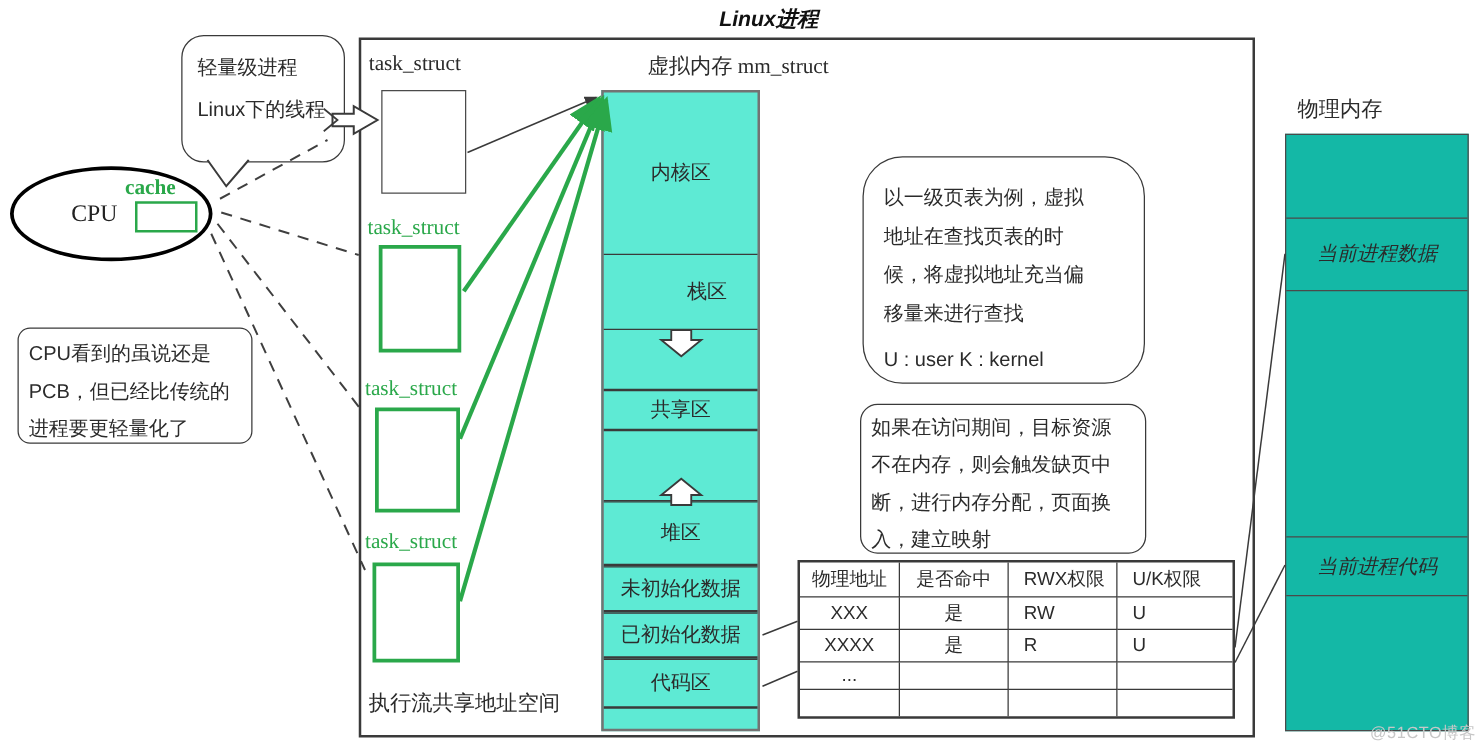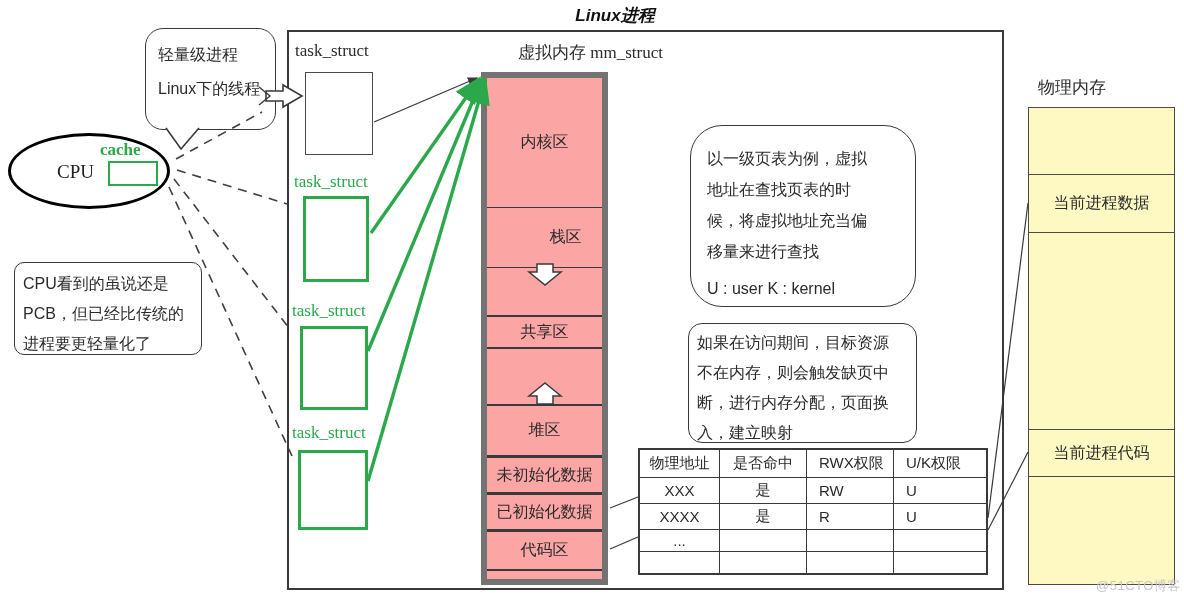--- a/index.html
+++ b/index.html
@@ -8,26 +8,26 @@
   .abs{position:absolute;box-sizing:border-box;}
   .title{font-size:17px;font-weight:bold;font-style:italic;color:#111;text-align:center;}
   .lbl{font-size:16px;color:#2b2b2b;white-space:nowrap;font-family:Liberation Serif, serif;}
   .lbl-lg{font-size:17px;}
   .green-text{color:#2aa84a;}
   .main-box{border:2px solid #3a3a3a;background:transparent;}
   .plain-box{border:1.6px solid #4a4a4a;background:#fff;}
   .green-box{border:3px solid #2aa84a;background:#fff;}
   .bubble{border:1.6px solid #3a3a3a;border-radius:18px;background:#fff;color:#2b2b2b;font-size:16px;}
   .bubble .bl{white-space:nowrap;}
-  .vm-col{border:6px solid #737373;background:#fca5a5;}
+  .vm-col{border:2px solid #737373;background:#5eead4;}
   .vm-sec{box-sizing:border-box;width:100%;display:flex;align-items:center;justify-content:center;
           font-size:16px;color:#2b2b2b;border-bottom:1.6px solid #3a3a3a;}
   .vm-sec.thick{border-bottom-width:2.2px;border-top:0.6px solid #3a3a3a;}
   .vm-sec.last{border-bottom:none;}
-  .phys-col{border:1.6px solid #4a4a4a;background:#fef9c3;}
+  .phys-col{border:1.6px solid #4a4a4a;background:#14b8a6;font-style:italic;}
   .phys-sec{box-sizing:border-box;width:100%;display:flex;align-items:center;justify-content:center;
             font-size:16px;color:#2b2b2b;}
   .phys-sec.banded{border-top:1.4px solid #4a4a4a;border-bottom:1.4px solid #4a4a4a;}
   .ptable{display:grid;grid-template-columns:80px 87px 87px 92px;grid-template-rows:28px 26px 26px 22px 21px;
           border:2px solid #3a3a3a;background:#fff;}
   .pt-cell{box-sizing:border-box;border-right:1.5px solid #3a3a3a;border-bottom:1.5px solid #3a3a3a;
            font-size:15px;color:#2b2b2b;display:flex;align-items:center;justify-content:center;white-space:nowrap;}
   .pt-cell.lc{justify-content:flex-start;padding-left:12px;}
   .pt-cell.c4{border-right:none;}
   .pt-cell.lr{border-bottom:none;}
@@ -51,20 +51,21 @@
 
   <div class="abs lbl lbl-lg green-text" style="left:294px;top:172px;">task_struct</div>
   <div class="abs green-box" style="left:303px;top:196px;width:66px;height:86px;"></div>
 
   <div class="abs lbl lbl-lg green-text" style="left:292px;top:301px;">task_struct</div>
   <div class="abs green-box" style="left:300px;top:326px;width:68px;height:84px;"></div>
 
   <div class="abs lbl lbl-lg green-text" style="left:292px;top:423px;">task_struct</div>
   <div class="abs green-box" style="left:298px;top:450px;width:70px;height:80px;"></div>
 
+  <div class="abs lbl lbl-lg" style="left:295px;top:551px;">执行流共享地址空间</div>
 
   <div class="abs vm-col" style="left:481px;top:72px;width:127px;height:513px;">
     <div class="vm-sec" style="height:130px;">
         <span>内核区</span>
       </div>
     <div class="vm-sec" style="height:60px;padding-left:42px;">
         <span>栈区</span>
       </div>
     <div class="vm-sec" style="height:48px;"></div>
     <div class="vm-sec thick" style="height:33px;">

